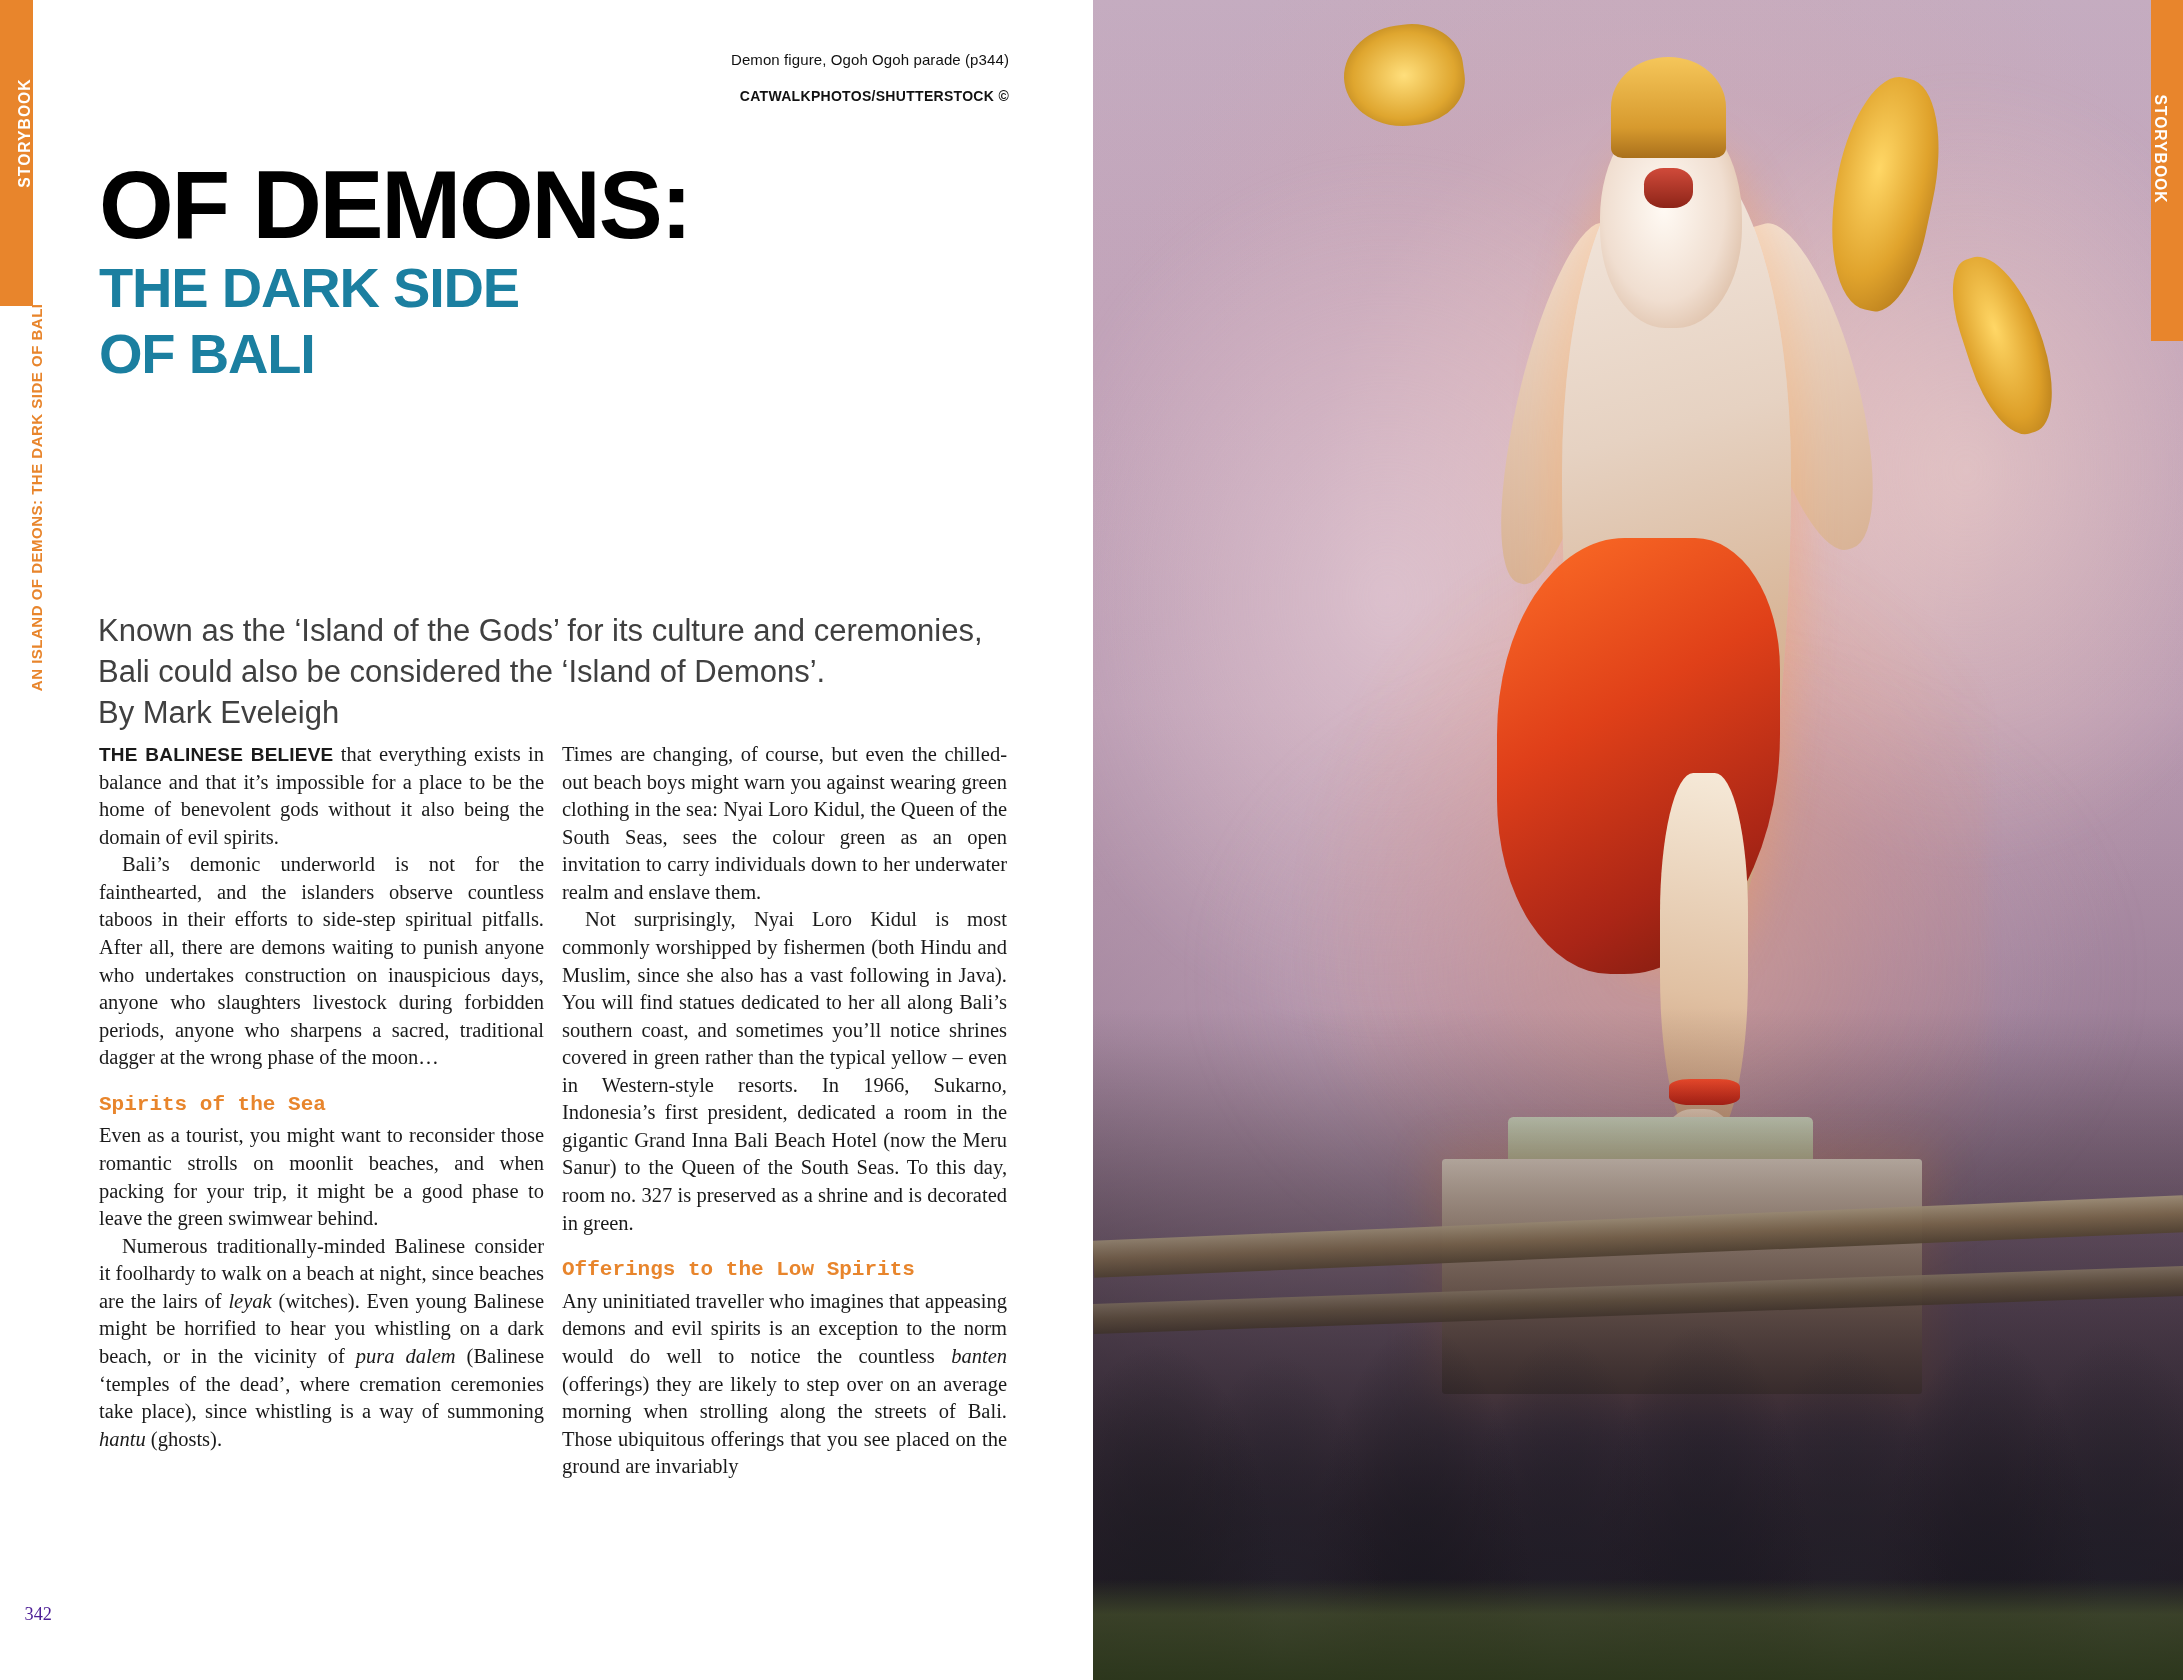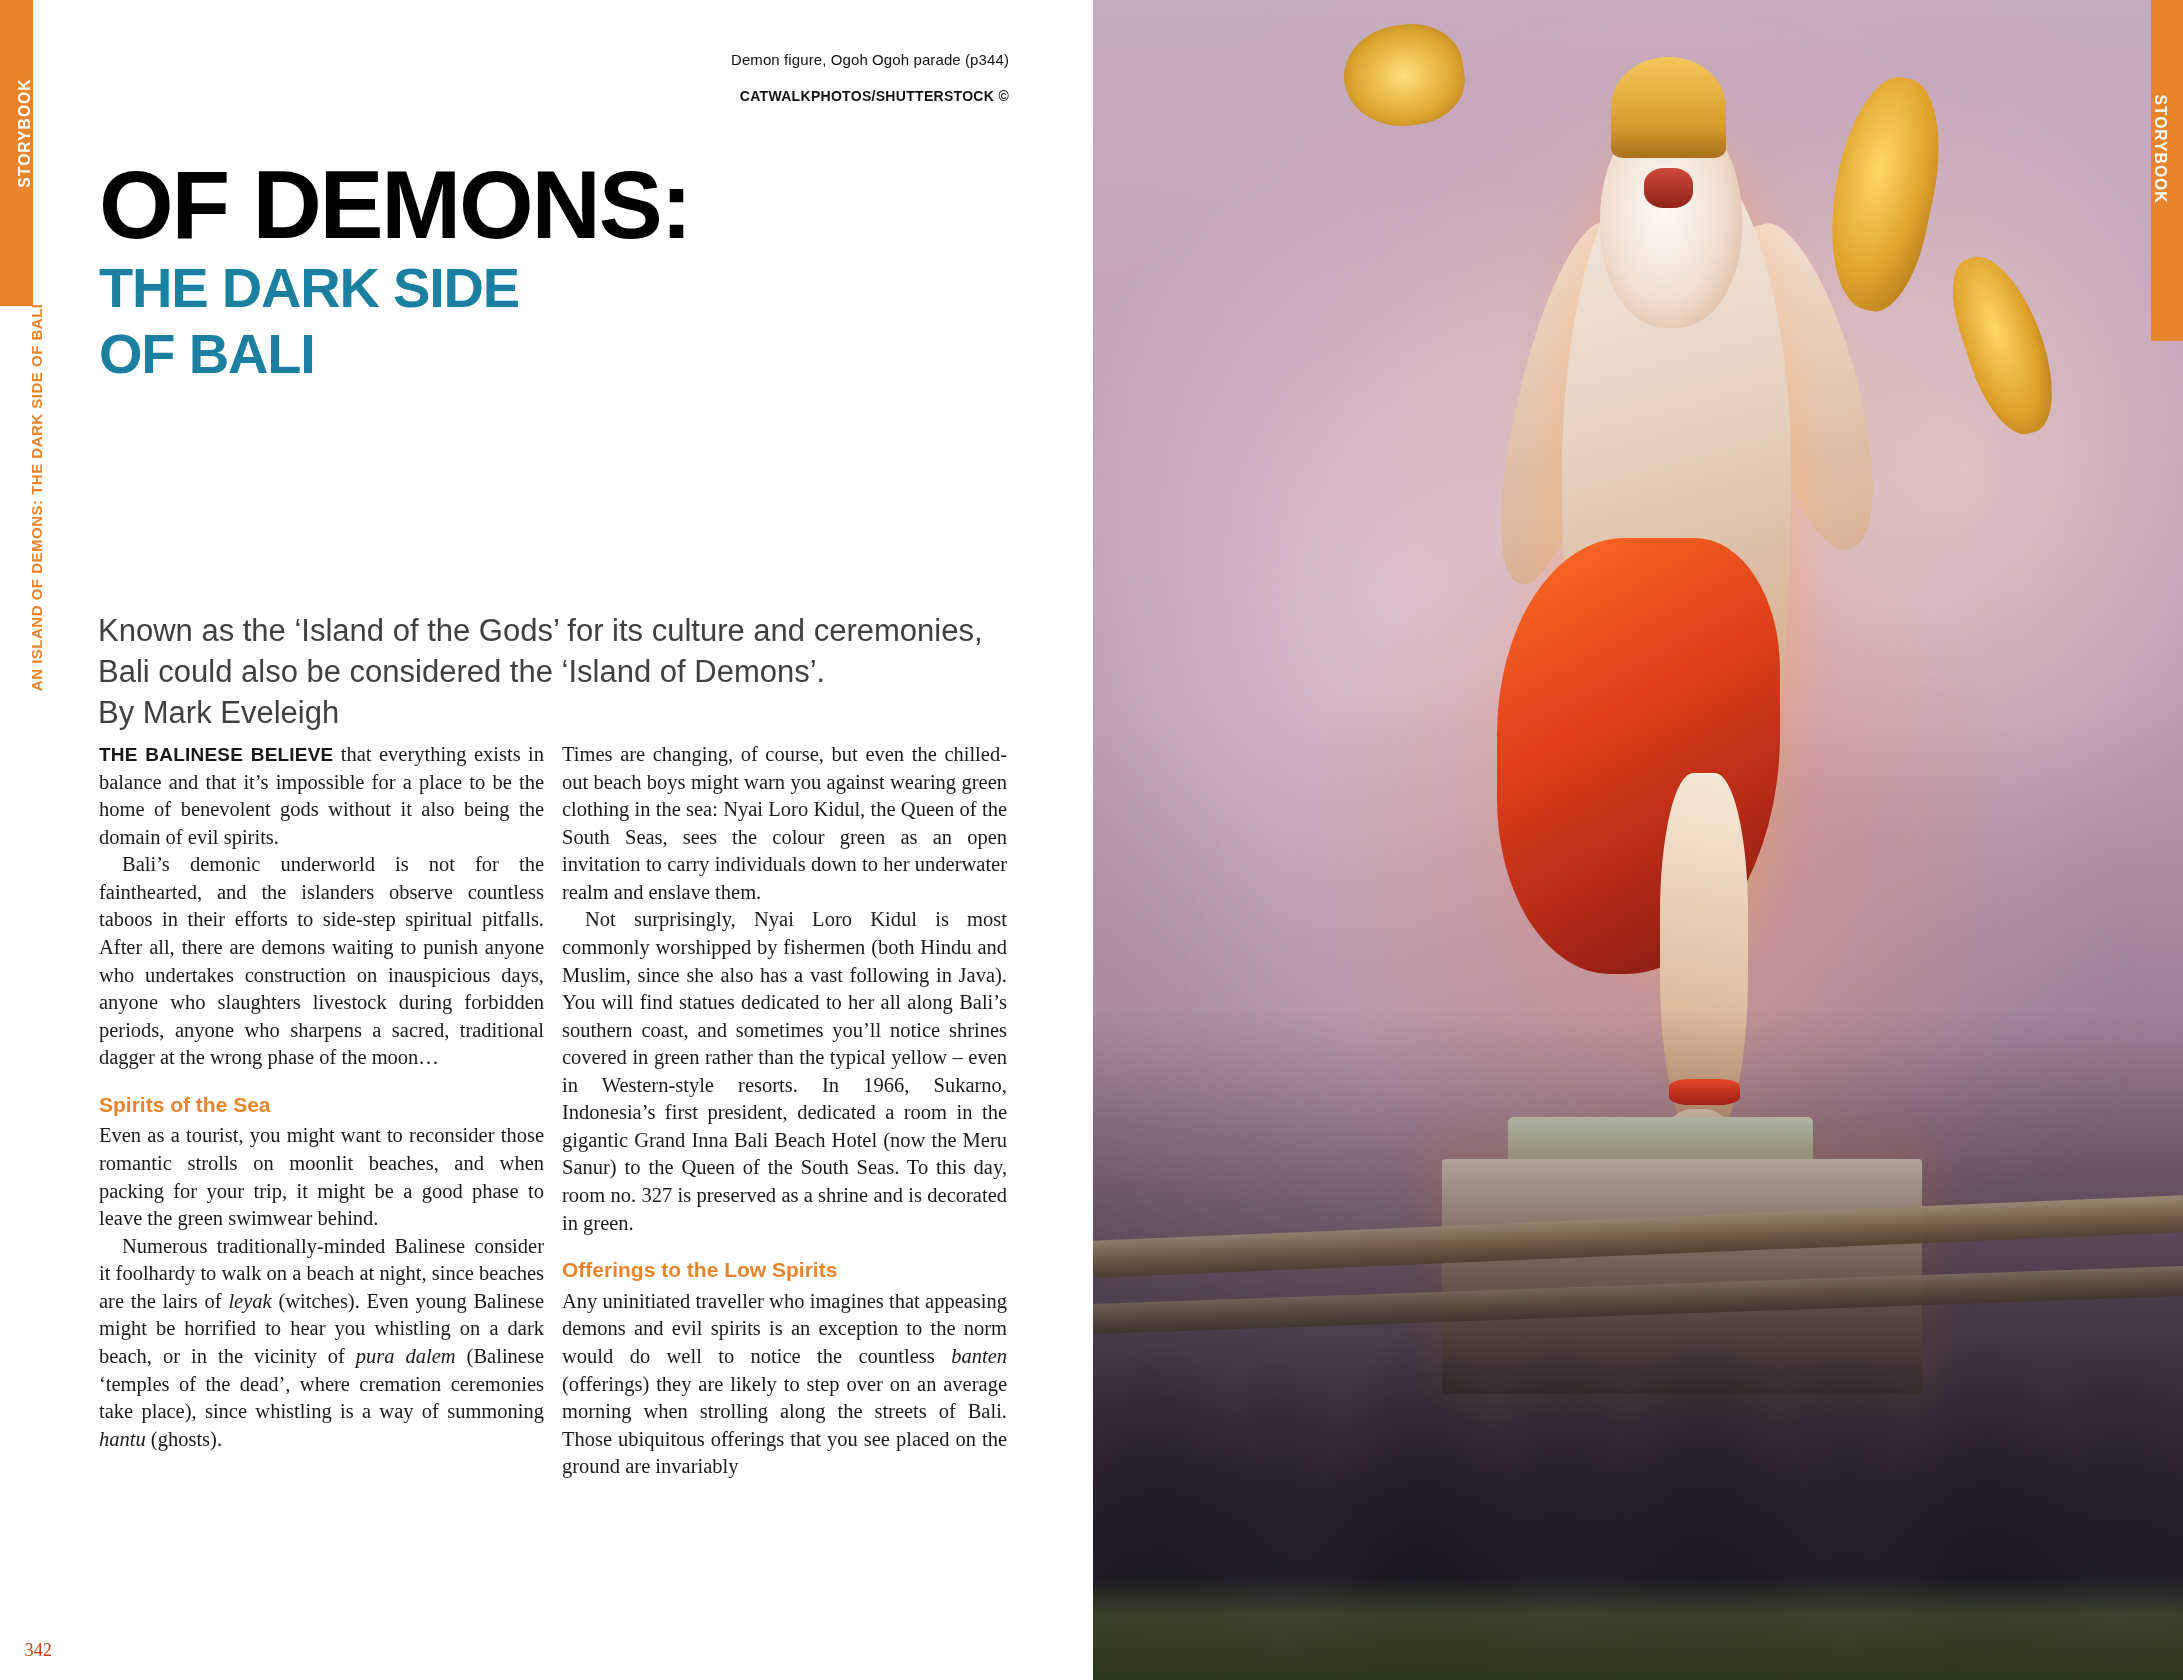--- a/index.html
+++ b/index.html
@@ -353,35 +353,35 @@
   .col-right { left: 562px; }
   .col p { margin: 0; text-indent: 23px; }
   .col p.first { text-indent: 0; }
   .lead-in {
     font-family: "Liberation Sans", sans-serif;
     font-weight: bold;
     font-size: 19px;
     letter-spacing: 0.2px;
   }
   .subhead {
-    font-family: Liberation Sans, sans-serif;
+    font-family: Liberation Mono, monospace;
     font-weight: bold;
     font-size: 21px;
     color: #e8852c;
     margin: 19px 0 3.5px 0;
     text-align: left;
   }
   .it { font-style: italic; }
 
   .folio {
     position: absolute;
     left: 24.5px;
-    top: 1640px;
+    top: 1604px;
     font-size: 18.3px;
-    color: #c2410c;
+    color: #4c1d95;
     font-family: "Liberation Serif", serif;
   }
 </style>
 </head>
 <body>
 
 <div class="page">
 
   <div class="left-tab">
     <div class="left-tab-label">STORYBOOK</div>

